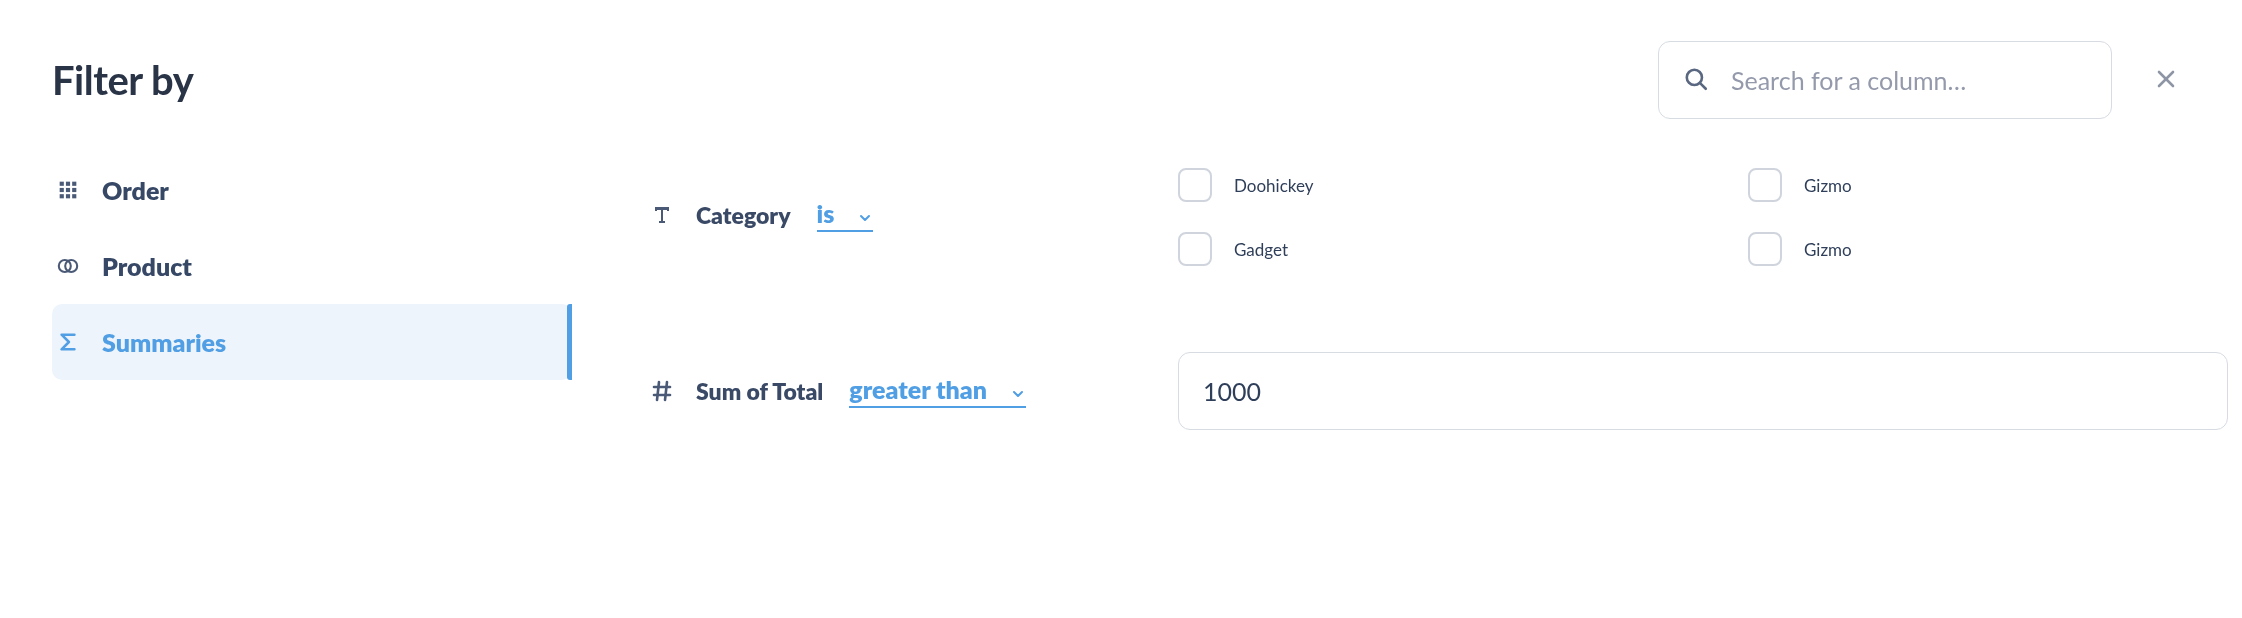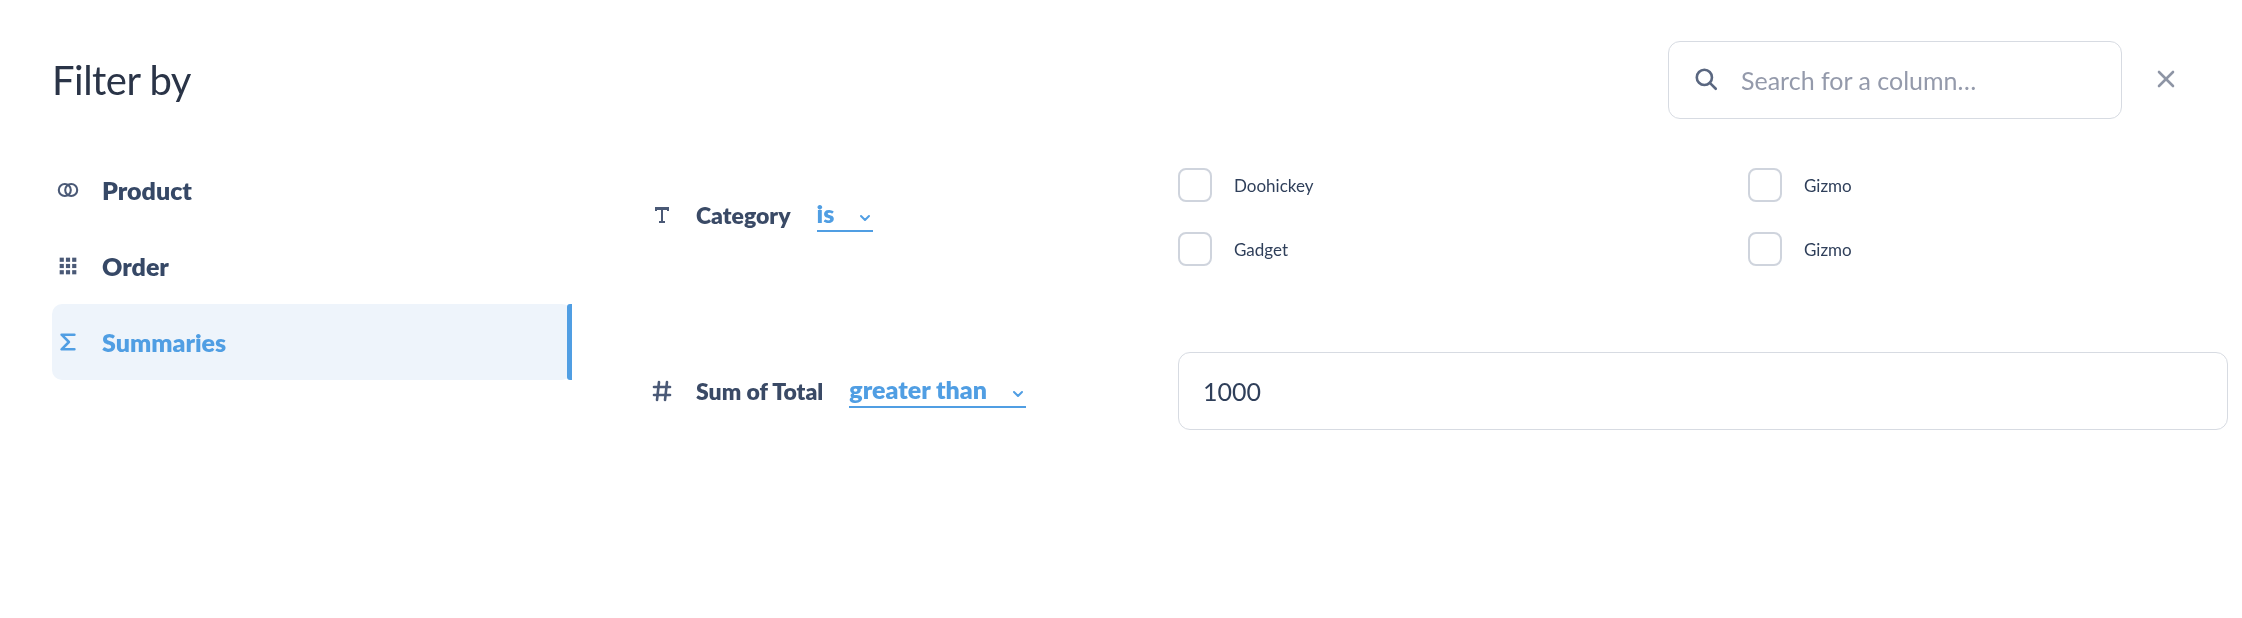--- a/index.html
+++ b/index.html
@@ -32,28 +32,28 @@
 
   
   .hdr {
     display: flex;
     align-items: center;
     justify-content: space-between;
     height: 64px;
   }
   .hdr-title {
     font-size: 40px;
-    font-weight: 400;
+    font-weight: 700;
     color: #2a3447;
     letter-spacing: -0.5px;
   }
   .hdr-right {
     display: flex;
     align-items: center;
-    gap: 24px;
+    gap: 34px;
   }
   .search-box {
     display: flex;
     align-items: center;
     width: 454px;
     height: 78px;
     border: 1.5px solid var(--field-border);
     border-radius: 12px;
     padding: 0 24px;
     gap: 20px;
@@ -248,46 +248,46 @@
             <line x1="19" y1="5" x2="5" y2="19"></line>
           </svg>
         </span>
       </div>
     </div>
   </div>
 
   <div class="body">
 
     <div class="sidebar">
-
-      <div class="side-item">
-        <span class="ico">
-          <svg width="24" height="18" viewBox="0 0 30 20" fill="none" stroke="currentColor" stroke-width="2.6">
-            <circle cx="11" cy="10" r="7.5"></circle>
-              <circle cx="19" cy="10" r="7.5"></circle>
-          </svg>
-        </span>
-        <span>Product</span>
-      </div>
 
       <div class="side-item">
         <span class="ico">
           <svg width="20" height="20" viewBox="0 0 24 24" fill="currentColor">
             <rect x="2" y="2" width="5" height="5"></rect>
               <rect x="9.5" y="2" width="5" height="5"></rect>
               <rect x="17" y="2" width="5" height="5"></rect>
             <rect x="2" y="9.5" width="5" height="5"></rect>
               <rect x="9.5" y="9.5" width="5" height="5"></rect>
               <rect x="17" y="9.5" width="5" height="5"></rect>
             <rect x="2" y="17" width="5" height="5"></rect>
               <rect x="9.5" y="17" width="5" height="5"></rect>
               <rect x="17" y="17" width="5" height="5"></rect>
           </svg>
         </span>
         <span>Order</span>
+      </div>
+
+      <div class="side-item">
+        <span class="ico">
+          <svg width="24" height="18" viewBox="0 0 30 20" fill="none" stroke="currentColor" stroke-width="2.6">
+            <circle cx="11" cy="10" r="7.5"></circle>
+              <circle cx="19" cy="10" r="7.5"></circle>
+          </svg>
+        </span>
+        <span>Product</span>
       </div>
 
 
       <div class="side-item active">
         <span class="ico">
           <svg width="22" height="22" viewBox="0 0 24 24" fill="none" stroke="currentColor" stroke-width="2.8" stroke-linecap="round" stroke-linejoin="round">
             <polyline points="19 4 5 4 13 12 5 20 19 20"></polyline>
           </svg>
         </span>
         <span>Summaries</span>

